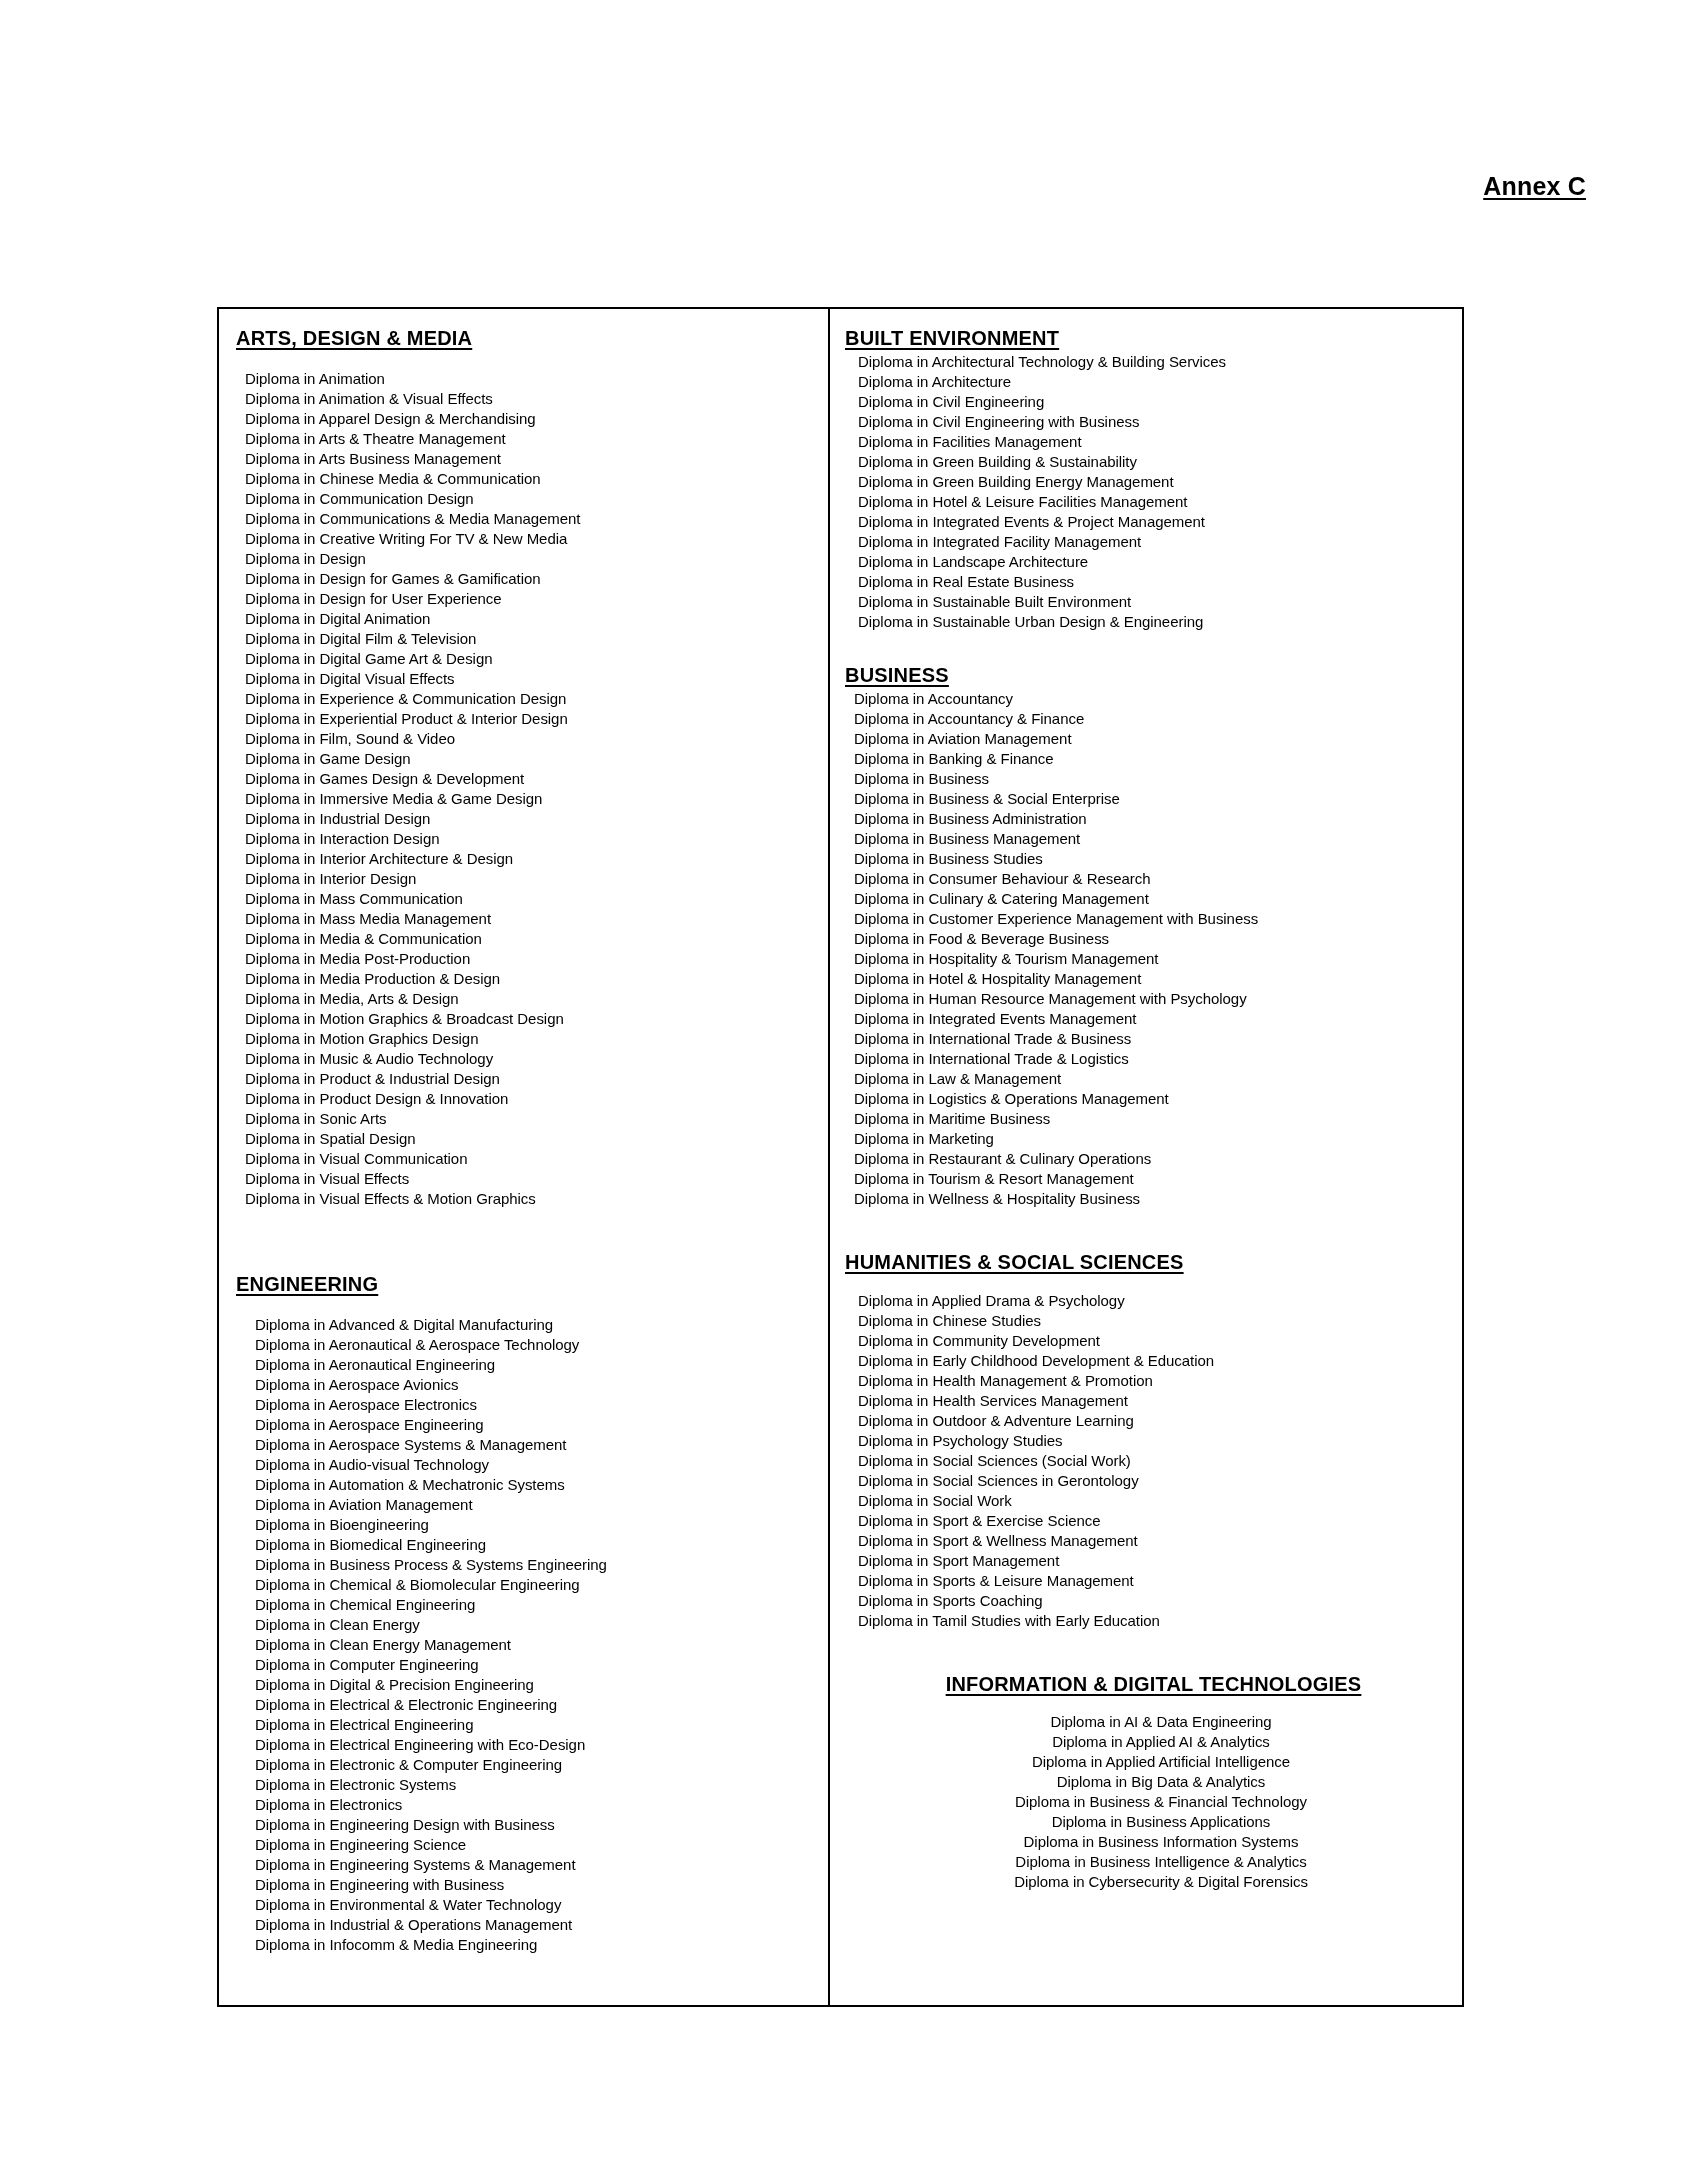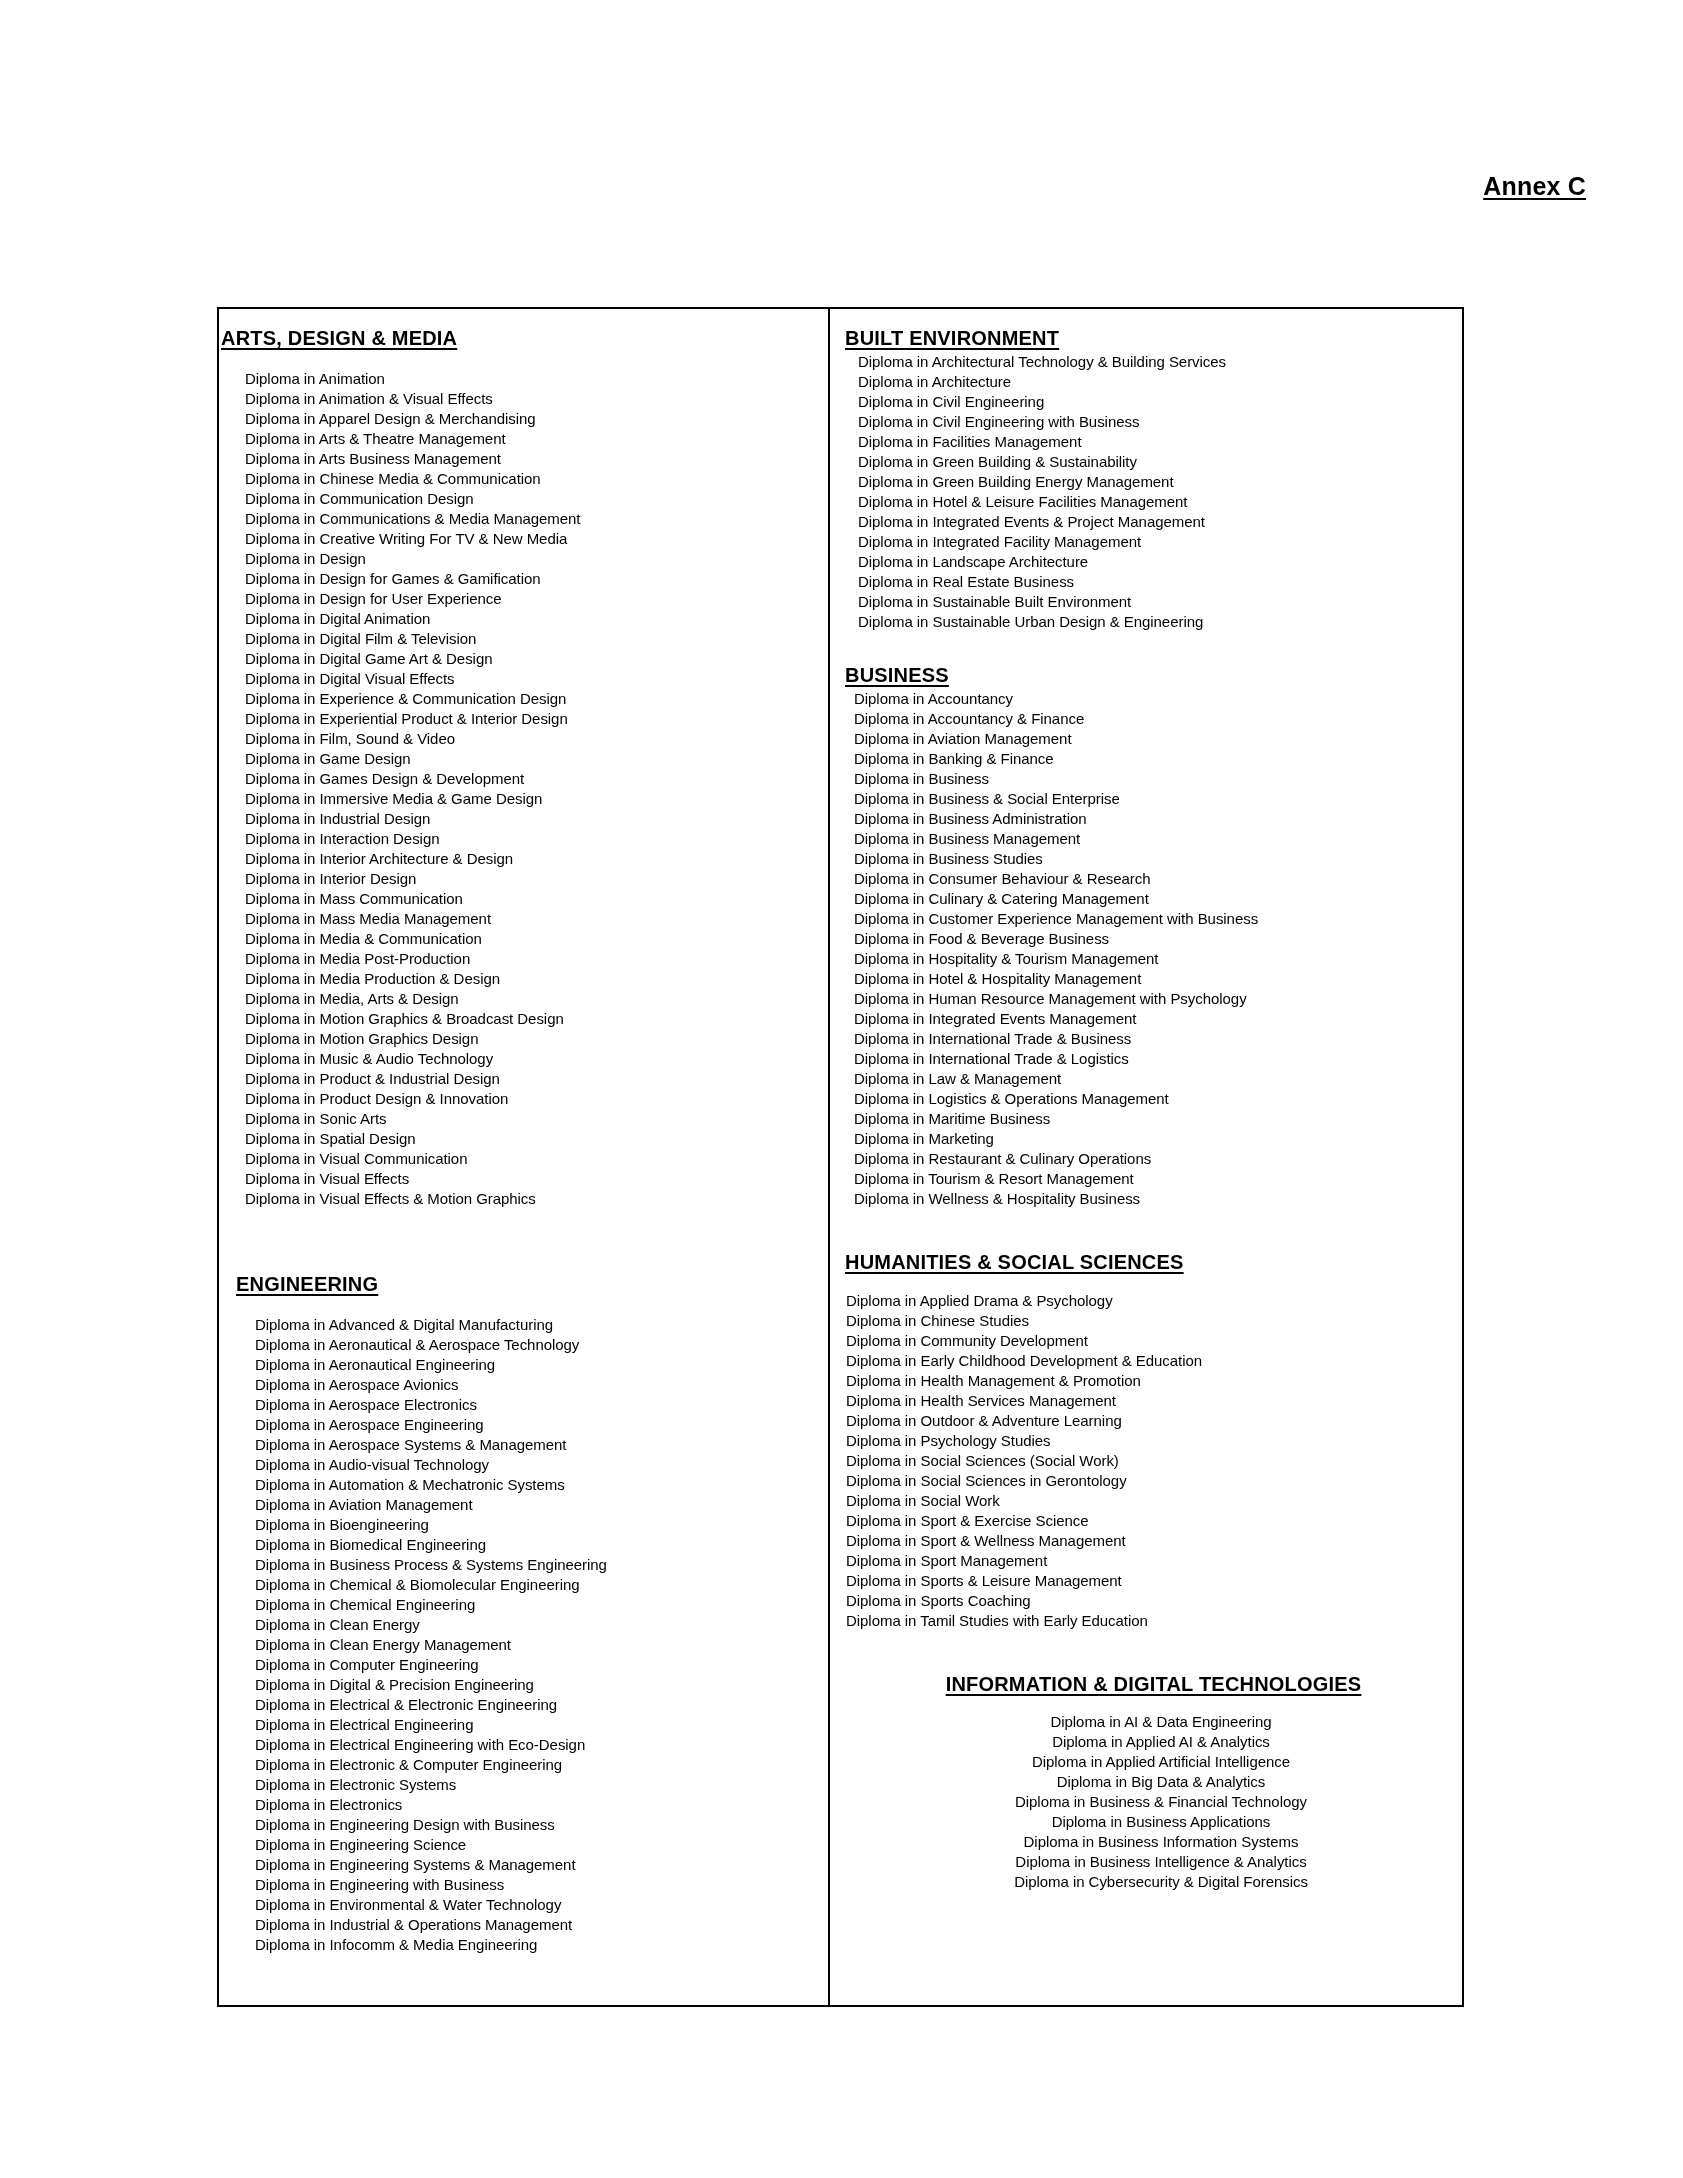--- a/index.html
+++ b/index.html
@@ -85,42 +85,42 @@
     margin: 0;
     padding: 0;
   }
   .course-list li {
     font-size: 15px;
     line-height: 20px;
     white-space: nowrap;
     letter-spacing: -0.05px;
   }
   
-  .col-left .section-heading { padding-left: 2px; }
+  .col-left .section-heading { padding-left: 17px; }
   .col-left .course-list { padding-left: 26px; }
 
   .col-right .section-heading { padding-left: 15px; }
   .col-right .course-list { padding-left: 24px; }
 
   
   .sec-arts { margin-top: 0px; }
   .sec-arts .course-list { margin-top: 19px; }
 
   .sec-engineering { margin-top: 64px; }
   .sec-engineering .section-heading { padding-left: 17px; }
   .sec-engineering .course-list { margin-top: 19px; padding-left: 36px; }
 
   .sec-built { margin-top: 0px; }
   .sec-built .course-list { margin-top: 2px; padding-left: 28px; }
 
   .sec-business { margin-top: 32px; }
   .sec-business .course-list { margin-top: 2px; }
 
   .sec-humanities { margin-top: 42px; }
-  .sec-humanities .course-list { margin-top: 17px; padding-left: 16px; }
+  .sec-humanities .course-list { margin-top: 17px; padding-left: 28px; }
 
   .sec-infotech { margin-top: 42px; text-align: center; }
   .sec-infotech .course-list { margin-top: 16px; padding-left: 30px; }
 </style>
 </head>
 <body>
 
 <div class="page">
 
   <div class="annex">Annex C</div>

